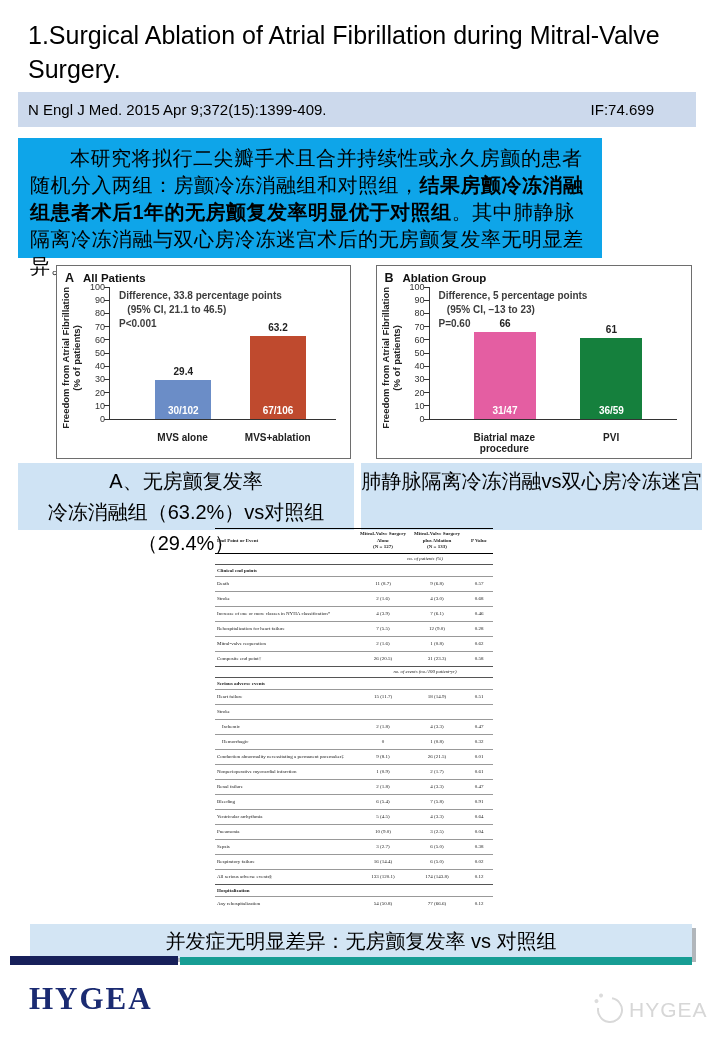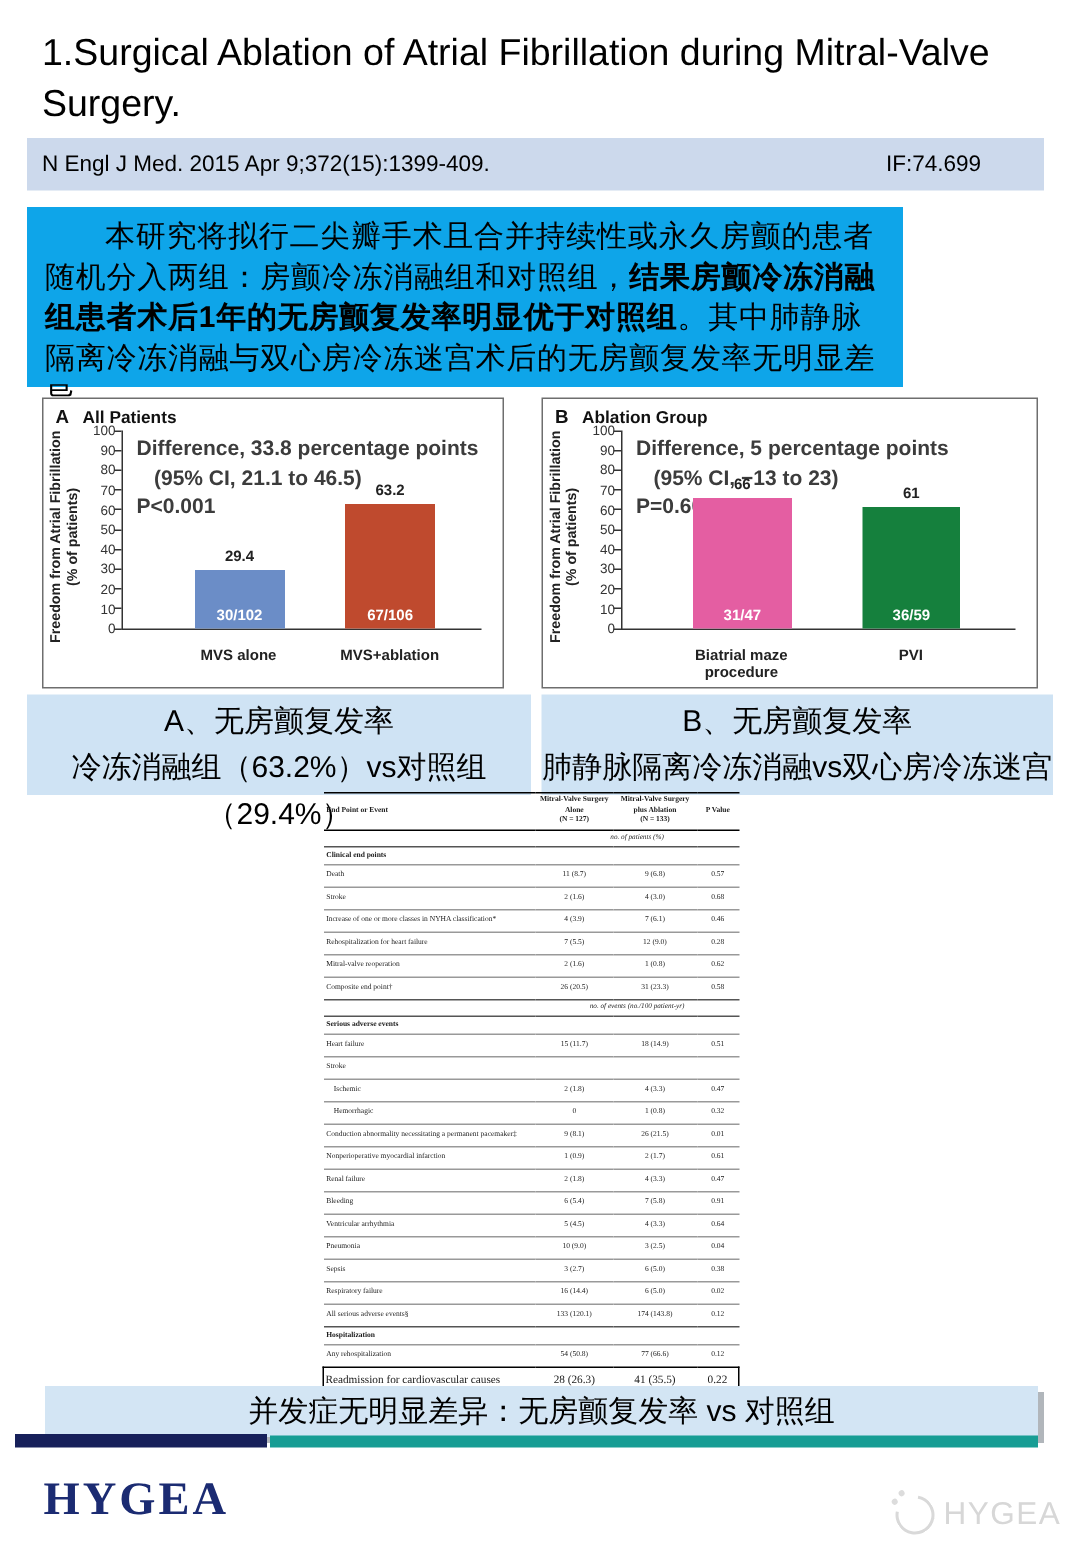--- a/index.html
+++ b/index.html
@@ -17,38 +17,38 @@
 
   
   .abstract{position:absolute;left:18px;top:138px;width:584px;height:120px;background:#0ea5e9;
             box-sizing:border-box;padding:7px 12px 0 12px;font-size:20px;line-height:27px;
             text-indent:2em;letter-spacing:0.5px;}
   .abstract b{font-weight:bold;}
 
   
   .figures{position:absolute;left:28px;top:265px;width:664px;height:194px;display:flex;gap:25px;}
   .panel{position:relative;background:#fff;border:1.5px solid #6e6e6e;box-sizing:border-box;}
-  .panel.pa{width:308px;}
+  .panel.pa{width:308px;margin-left:28px;}
   .panel.pb{width:331px;}
   .panel-head{padding:5px 0 0 8px;font-size:11.5px;font-weight:bold;color:#111;}
   .panel-head .letter{font-size:12.5px;margin-right:9px;}
   .chart-body{display:flex;margin-top:2px;}
   .ylab{width:30px;display:flex;align-items:center;justify-content:center;
         writing-mode:vertical-rl;transform:rotate(180deg);font-size:9.5px;font-weight:bold;
         text-align:center;white-space:pre-line;line-height:1.15;color:#222;}
   .yticks{position:relative;width:22px;height:132px;}
   .ytick{position:absolute;right:4px;font-size:9px;font-weight:normal;color:#333;}
   .plot{position:relative;height:132px;flex:1;margin-right:14px;
         border-left:1.5px solid #333;border-bottom:1.5px solid #333;}
   .ymark{position:absolute;left:-6px;width:5px;height:1px;background:#333;}
   .bar{position:absolute;bottom:0;}
   .bar .inner{position:absolute;bottom:3px;left:0;width:100%;text-align:center;
               color:#fff;font-size:10px;font-weight:bold;}
   .valab{position:absolute;text-align:center;font-size:10px;font-weight:bold;color:#222;}
-  .anno{position:absolute;top:2px;left:9px;font-size:14px;font-weight:bold;color:#3c3c3c;
+  .anno{position:absolute;top:2px;left:9px;font-size:10px;font-weight:bold;color:#3c3c3c;
         white-space:pre;line-height:1.4;}
   .xlabels{position:relative;height:28px;margin-left:52px;margin-right:14px;}
   .xlab{position:absolute;top:3px;text-align:center;font-size:10px;font-weight:bold;color:#222;
         white-space:pre-line;line-height:1.15;}
 
   
   .cap{position:absolute;top:463px;height:67px;background:#cfe3f4;box-sizing:border-box;
        text-align:center;font-size:20px;line-height:31px;padding-top:3px;}
   .cap.left{left:18px;width:336px;}
   .cap.right{left:361px;width:341px;}
@@ -205,21 +205,20 @@
           <div class="xlab" style="left: 53%; width: 41%;">PVI</div>
         </div>
     </div>
   </div>
 
   <div class="cap left">
     <div>A、无房颤复发率</div>
     <div>冷冻消融组（63.2%）vs对照组（29.4%）</div>
   </div>
   <div class="cap right">
-    <div>B、无房颤复发率</div>
     <div>肺静脉隔离冷冻消融vs双心房冷冻迷宫</div>
   </div>
 
   <div class="tablewrap">
     <table class="paper">
       <colgroup>
           <col style="width:142px">
           <col style="width:52px">
           <col style="width:56px">
           <col style="width:28px">
@@ -367,26 +366,20 @@
           </tr>
           <tr class="section">
             <td colspan="4">Hospitalization</td>
           </tr>
           <tr>
             <td class="lbl">Any rehospitalization</td>
             <td>54 (50.8)</td>
             <td>77 (66.6)</td>
             <td>0.12</td>
           </tr>
-          <tr class="boxed">
-            <td class="lbl">Readmission for cardiovascular causes</td>
-            <td>28 (26.3)</td>
-            <td>41 (35.5)</td>
-            <td>0.22</td>
-          </tr>
         </tbody>
     </table>
   </div>
 
   <div class="bottom-bar">并发症无明显差异：无房颤复发率 vs 对照组</div>
 
   <div class="divider">
     <div class="div-navy"></div>
     <div class="div-teal"></div>
   </div>

